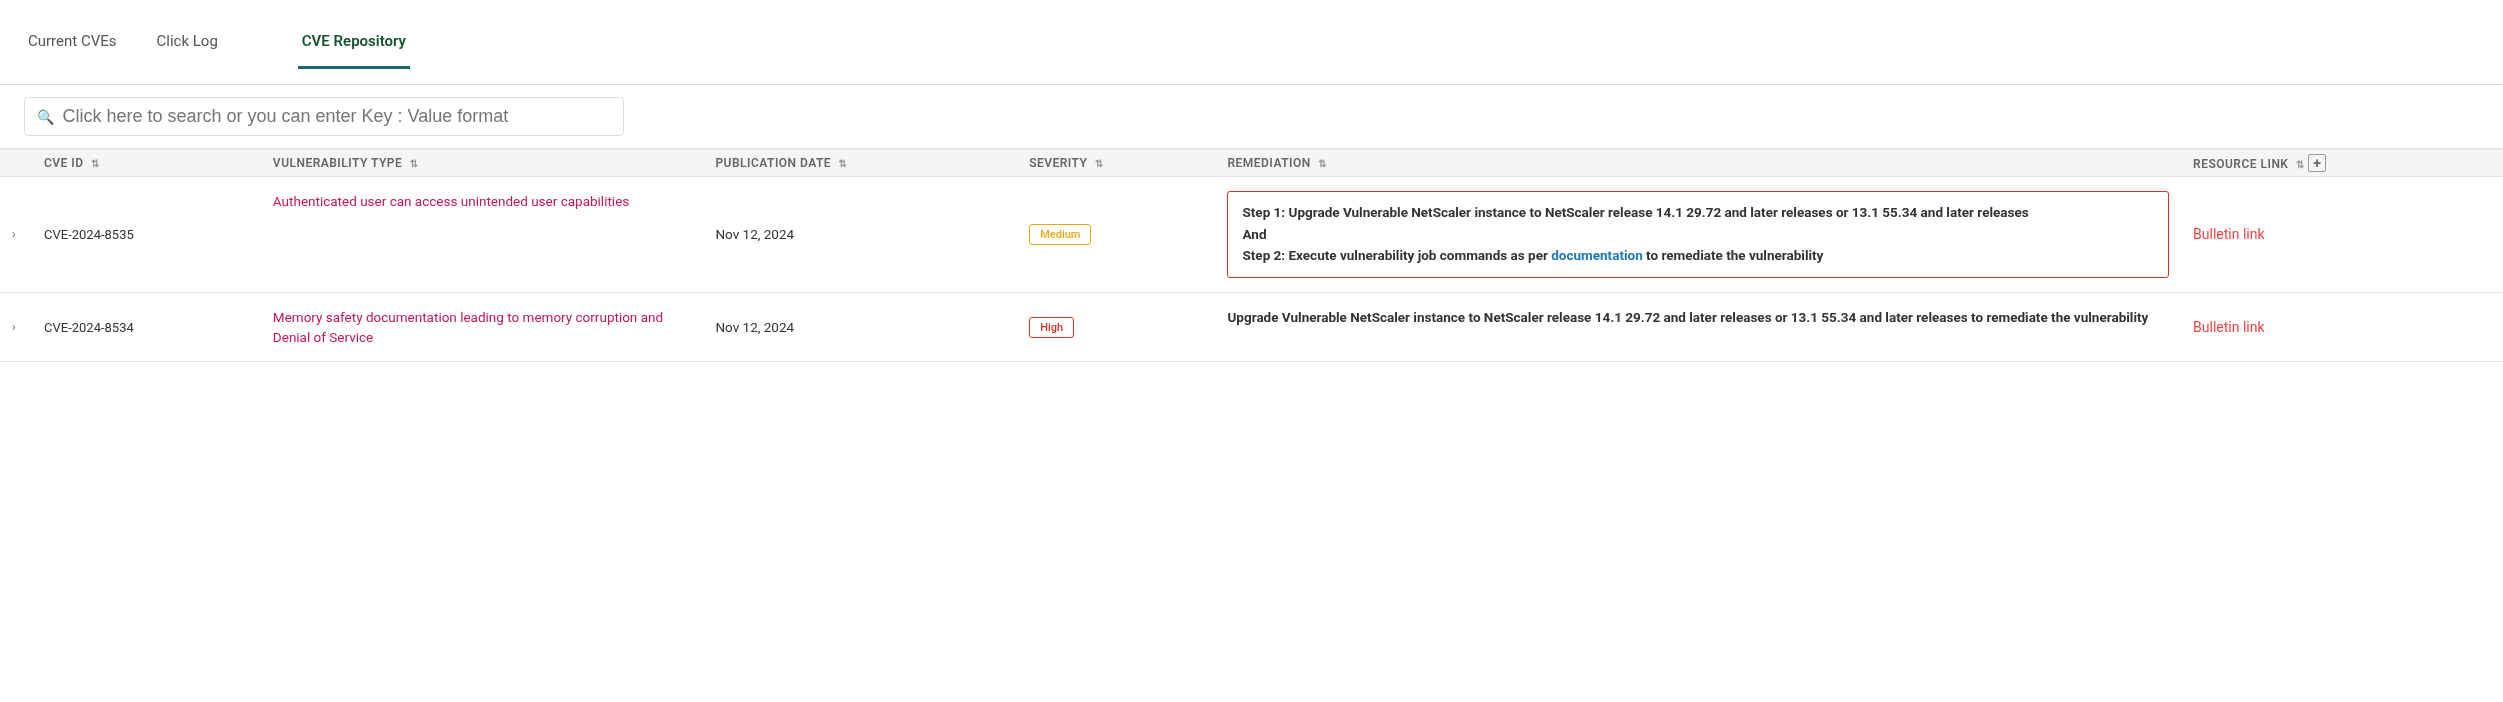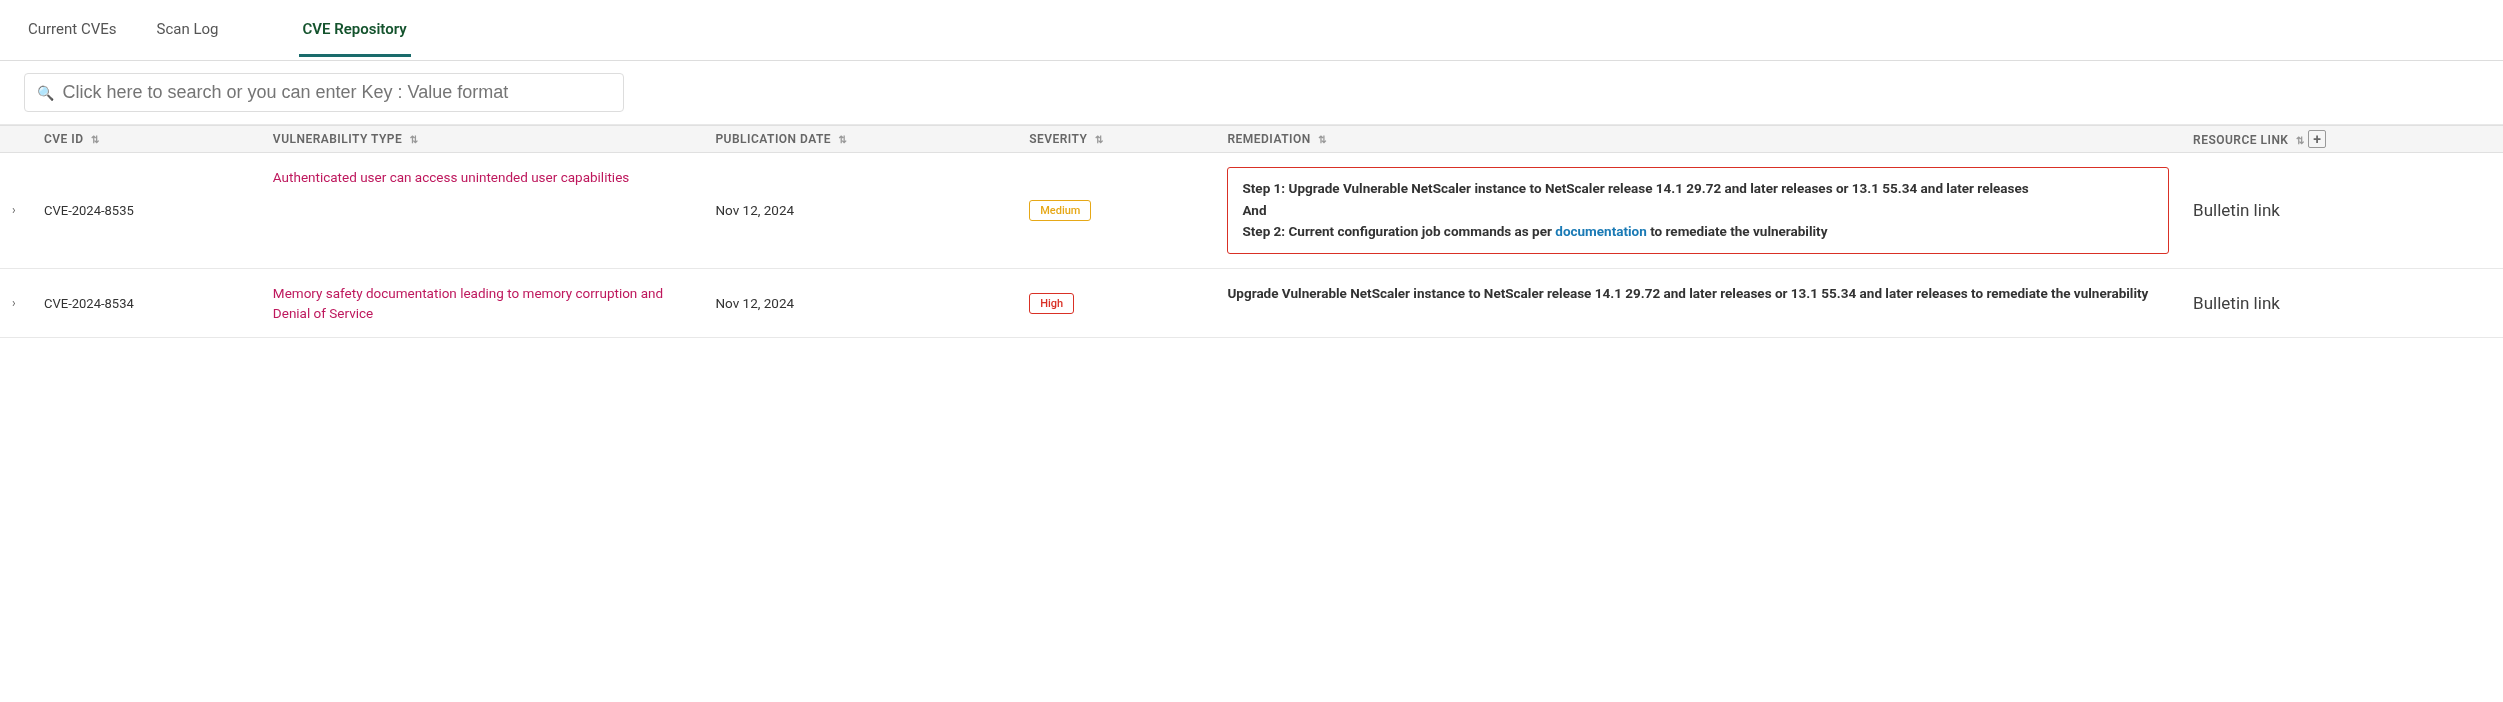--- a/index.html
+++ b/index.html
@@ -8,21 +8,21 @@
       font-size: 14px;
       color: #333;
       background: #fff;
     }
 
     
     .tabs-bar {
       display: flex;
       align-items: center;
       border-bottom: 1px solid #ddd;
-      padding: 4px 24px;
+      padding: 16px 24px;
       gap: 32px;
     }
     .tab {
       padding: 16px 4px;
       cursor: pointer;
       font-size: 15px;
       color: #555;
       border-bottom: 3px solid transparent;
       margin-bottom: -1px;
       white-space: nowrap;
@@ -168,37 +168,37 @@
     .remediation-link {
       color: #1a7ab5;
       cursor: pointer;
       text-decoration: none;
     }
     td.resource-link {
       vertical-align: middle;
       white-space: nowrap;
     }
     .bulletin-link {
-      color: #404040;
-      cursor: pointer;
-      font-size: 17px;
+      color: #ef4444;
+      cursor: pointer;
+      font-size: 14px;
       text-decoration: none;
     }
     .chevron {
       display: inline-block;
       font-size: 12px;
       color: #666;
     }
   </style>
 </head>
 <body>
 
 <div class="tabs-bar">
   <span class="tab">Current CVEs</span>
-  <span class="tab">Scan Log</span>
+  <span class="tab">Click Log</span>
   <span class="tab active">CVE Repository</span>
 </div>
 
 <div class="search-bar-container">
   <div class="search-bar">
     <span class="search-icon-wrap">🔍</span>
     <input class="search-input" type="text" placeholder="Click here to search or you can enter Key : Value format" style="">
   </div>
 </div>
 
@@ -243,21 +243,21 @@
         <td class="cve-id">CVE-2024-8535</td>
         <td class="vuln-type">Authenticated user can access unintended user capabilities</td>
         <td class="pub-date">Nov 12, 2024</td>
         <td class="severity">
           <span class="severity-badge severity-medium">Medium</span>
         </td>
         <td class="remediation">
           <div class="remediation-box">
             <span>Step 1: Upgrade Vulnerable NetScaler instance to NetScaler release 14.1 29.72 and later releases or 13.1 55.34 and later releases</span><br>
             <span>And</span><br>
-            <span>Step 2: Current configuration job commands as per </span><a class="remediation-link" href="#">documentation</a><span> to remediate the vulnerability</span>
+            <span>Step 2: Execute vulnerability job commands as per </span><a class="remediation-link" href="#">documentation</a><span> to remediate the vulnerability</span>
           </div>
         </td>
         <td class="resource-link">
           <a class="bulletin-link" href="#">Bulletin link</a>
         </td>
       </tr>
 
       <tr>
         <td class="expand-col">
           <span class="chevron">›</span>

